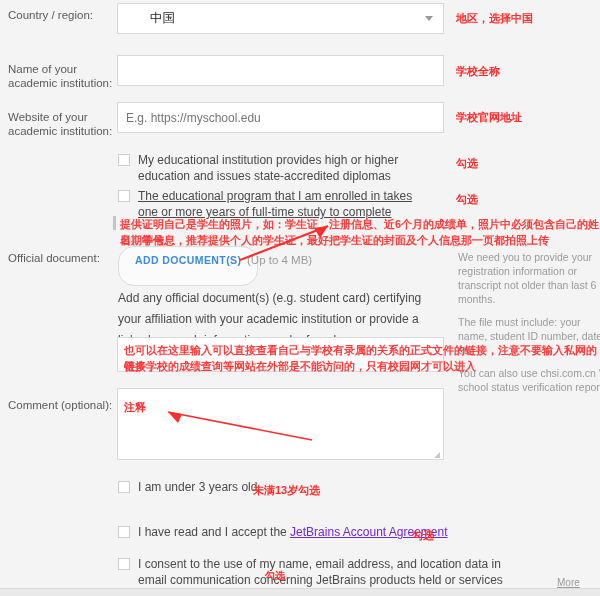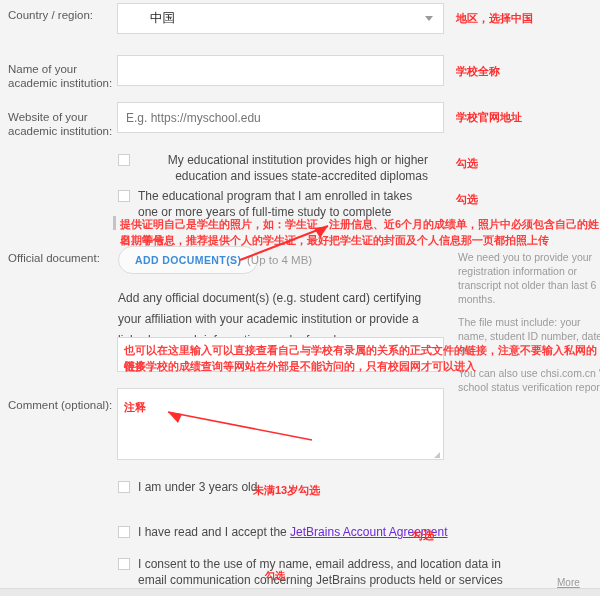--- a/index.html
+++ b/index.html
@@ -76,21 +76,21 @@
   .add-doc-btn {
     position: absolute;
     border: 1px solid #dcdcdc;
     background: #fbfbfb;
     border-radius: 16px;
     color: #3b8cdb;
     font-weight: bold;
     font-size: 10.5px;
     letter-spacing: .4px;
     padding: 0 16px;
-    height: 28px;
+    height: 40px;
     line-height: 27px;
     cursor: pointer;
     text-align: center;
   }
   .upto {
     position: absolute;
     font-size: 11.5px;
     color: #9b9b9b;
   }
 
@@ -185,27 +185,27 @@
   <div class="anno" style="left:456px; top:11px;">地区，选择中国</div>
 
   <div class="field-label" style="top:62px;">Name of your academic institution:</div>
   <input class="text-input" style="top: 55px; height: 31px;" type="text" placeholder="">
   <div class="anno" style="left:456px; top:64px;">学校全称</div>
 
   <div class="field-label" style="top:110px;">Website of your academic institution:</div>
   <input class="text-input" style="top: 102px; height: 31px;" type="text" placeholder="E.g. https://myschool.edu">
   <div class="anno" style="left:456px; top:110px;">学校官网地址</div>
 
-  <div class="cbrow" style="left:118px; top:152px; width:310px;text-align:right;">
+  <div class="cbrow" style="left:118px; top:152px; width:310px;">
     <span class="cbox"></span>
     <span class="cblabel">My educational institution provides high or higher education and issues state-accredited diplomas</span>
   </div>
   <div class="anno" style="left:456px; top:156px;">勾选</div>
 
-  <div class="cbrow" style="left:118px; top:188px; width:310px;">
+  <div class="cbrow" style="left:118px; top:188px; width:310px;text-decoration:underline;">
     <span class="cbox"></span>
     <span class="cblabel">The educational program that I am enrolled in takes one or more years of full-time study to complete</span>
   </div>
   <div class="anno" style="left:456px; top:192px;">勾选</div>
 
   <div class="red-bar" style="left:113px; top:216px; height:14px;"></div>
   <div class="anno-block" style="left:120px; top:216px; width:480px;">提供证明自己是学生的照片，如：学生证、注册信息、近6个月的成绩单，照片中必须包含自己的姓名、学号、</div>
   <div class="anno-block" style="left:120px; top:232px; width:480px;">日期等信息，推荐提供个人的学生证，最好把学生证的封面及个人信息那一页都拍照上传</div>
 
   <div class="field-label" style="top:251px;">Official document:</div>

